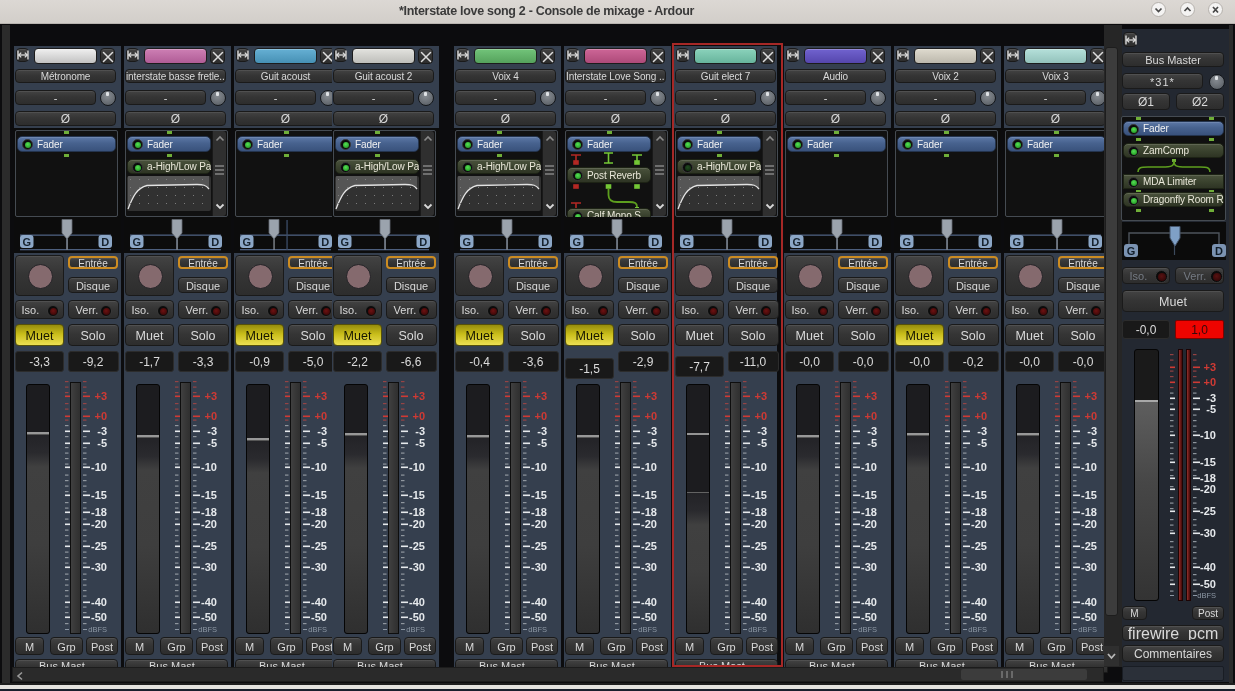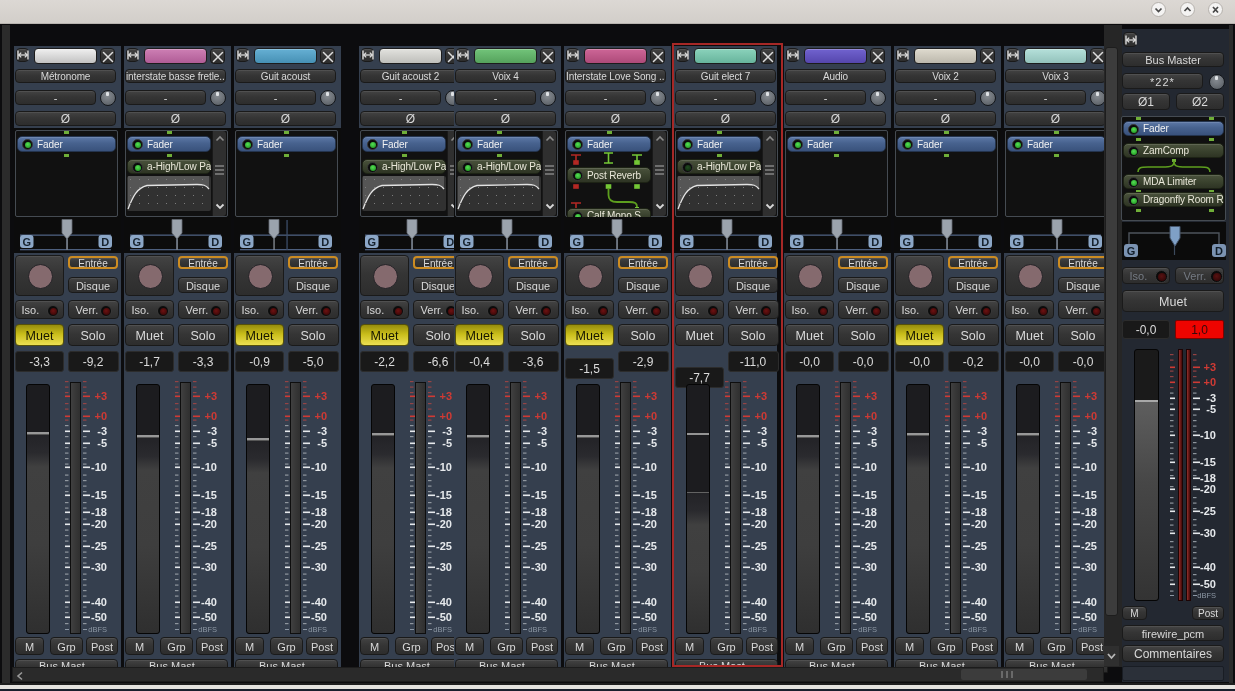--- a/index.html
+++ b/index.html
@@ -1,13 +1,14 @@
 <!DOCTYPE html>
 <html><head><meta charset="utf-8"><style>*{margin:0;padding:0;box-sizing:border-box}html,body{width:1235px;height:691px;overflow:hidden;background:#0c0c0e;font-family:"Liberation Sans",sans-serif}.abs{position:absolute}svg{display:block}.btn{background:linear-gradient(180deg,#434343,#353535 45%,#2d2d2d);border:1px solid #1a1a1a;border-radius:4px;box-shadow:inset 0 1px 0 rgba(255,255,255,.08);color:#d9d9d9}.txt{text-align:center;white-space:nowrap;overflow:hidden;color:#d9d9d9}.disp{background:#191919;border:1px solid #2c2c2c;border-radius:3px;text-align:center;font-size:12px;color:#dcdcdc}.strip{background:#353f4e}</style></head><body>
 <div class="abs" style="left:0;top:0;width:1235px;height:24px;background:linear-gradient(180deg,#dcd8d4,#d2cec9);border-bottom:1px solid #b8b4af">
+    <div class="abs" style="left:399px;top:4px;font-size:12.5px;font-weight:bold;color:#3a3a3a;letter-spacing:-0.3px">*Interstate love song 2 - Console de mixage - Ardour</div>
     <div class="abs" style="left:1151px;top:2px;width:15px;height:15px;border-radius:50%;background:#f4f3f2;border:1px solid #b5b1ac"></div>
     <svg class="abs" style="left:1151px;top:2px" width="15" height="15">
       <path d="M4.5,6.5 L7.5,9.5 L10.5,6.5" stroke="#474747" stroke-width="1.7" fill="none"></path>
     </svg>
     <div class="abs" style="left:1180px;top:2px;width:15px;height:15px;border-radius:50%;background:#f4f3f2;border:1px solid #b5b1ac"></div>
     <svg class="abs" style="left:1180px;top:2px" width="15" height="15">
       <path d="M4.5,9 L7.5,6 L10.5,9" stroke="#474747" stroke-width="1.7" fill="none"></path>
     </svg>
     <div class="abs" style="left:1208px;top:2px;width:15px;height:15px;border-radius:50%;background:#f4f3f2;border:1px solid #b5b1ac"></div>
     <svg class="abs" style="left:1208px;top:2px" width="15" height="15">
@@ -606,21 +607,21 @@
       <text x="45" y="245" text-anchor="end" font-family="Liberation Sans" font-size="11" font-weight="bold" fill="#e6e9ec">-50</text>
       <rect x="3" y="253" width="4" height="1" fill="#8c97a4"></rect>
       <rect x="21" y="253" width="4" height="1" fill="#8c97a4"></rect>
       <text x="45" y="256" text-anchor="end" font-family="Liberation Sans" font-size="7.5" fill="#8c97a4">dBFS</text>
     </svg>
     <div class="abs btn txt" style="left:1px;top:591px;width:29px;height:18px;line-height:18px;font-size:11px">M</div>
     <div class="abs btn txt" style="left:36px;top:591px;width:33px;height:18px;line-height:18px;font-size:11px">Grp</div>
     <div class="abs btn txt" style="left:72px;top:591px;width:32px;height:18px;line-height:18px;font-size:11px">Post</div>
     <div class="abs btn txt" style="left:1px;top:613px;width:103px;height:14px;line-height:13px;font-size:11px;border-radius:4px 4px 0 0">Bus Mast...</div>
   </div>
-<div class="abs strip" style="left:359px;top:46px;width:107px;height:621px">
+<div class="abs strip" style="left:332px;top:46px;width:107px;height:621px">
     <div class="abs btn" style="left:2px;top:2px;width:13px;height:14px">
       <div class="abs" style="left:0px;top:1px">
         <svg width="12" height="10" viewBox="0 0 12 10">
           <path d="M1,0.5 L1,9.5 M11,0.5 L11,9.5" stroke="#dcdcdc" stroke-width="1.4"></path>
           <path d="M1.5,5 L10.5,5" stroke="#dcdcdc" stroke-width="1.3"></path>
           <path d="M4.2,2.6 L1.8,5 L4.2,7.4 M7.8,2.6 L10.2,5 L7.8,7.4" stroke="#dcdcdc" stroke-width="1.3" fill="none"></path>
         </svg>
       </div>
     </div>
     <div class="abs" style="left:20px;top:2px;width:63px;height:16px;border-radius:4px;background:linear-gradient(180deg,#e2e2de,#bebeba);border:1px solid #1c1c1c;box-shadow:inset 0 1px 0 rgba(255,255,255,.25)"></div>
@@ -1428,21 +1429,21 @@
     <div class="abs btn txt" style="left:1px;top:254px;width:49px;height:19px;line-height:19px;font-size:11px">Iso.&nbsp;&nbsp;&nbsp;&nbsp;&nbsp;&nbsp;</div>
     <div class="abs" style="left:33px;top:259px;width:12px;height:12px;border-radius:50%;background:#0b0b0b;border:1px solid #3a3a3a">
       <div class="abs" style="left:2px;top:2px;width:7px;height:7px;border-radius:50%;background:radial-gradient(circle at 45% 40%,#6e1212,#3c0808 75%)"></div>
     </div>
     <div class="abs btn txt" style="left:53.5px;top:254px;width:51px;height:19px;line-height:19px;font-size:11px">Verr.&nbsp;&nbsp;&nbsp;&nbsp;</div>
     <div class="abs" style="left:86px;top:259px;width:12px;height:12px;border-radius:50%;background:#0b0b0b;border:1px solid #3a3a3a">
       <div class="abs" style="left:2px;top:2px;width:7px;height:7px;border-radius:50%;background:radial-gradient(circle at 45% 40%,#6e1212,#3c0808 75%)"></div>
     </div>
     <div class="abs btn txt" style="left:1px;top:278px;width:49px;height:22px;line-height:22px;font-size:12.5px">Muet</div>
     <div class="abs btn txt" style="left:53.5px;top:278px;width:51px;height:22px;line-height:22px;font-size:12.5px">Solo</div>
-    <div class="abs disp" style="left:1px;top:321px;width:49px;height:21px;line-height:21px">-7,7</div>
+    <div class="abs disp" style="left:1px;top:310px;width:49px;height:21px;line-height:21px">-7,7</div>
     <div class="abs disp" style="left:53.5px;top:305px;width:51px;height:21px;line-height:21px">-11,0</div>
     <div class="abs" style="left:12px;top:338px;width:24px;height:250px;background:#1c1c1f;border:1px solid #050505;border-radius:3px"></div>
     <div class="abs" style="left:13px;top:387px;width:22px;height:2px;background:#949494"></div>
     <div class="abs" style="left:13px;top:446px;width:22px;height:141px;background:linear-gradient(180deg,#232327 0px,#2a2a2e 18px,#404040 32px,#3e3e3e 55%,#2f2f2f 100%);border-radius:0 0 3px 3px;border-top:1px solid #636363"></div>
     <div class="abs" style="left:56px;top:336px;width:11px;height:252px;background:linear-gradient(90deg,#404040,#373737 50%,#2f2f2f);border:1px solid #0e0e0e"></div>
     <svg class="abs" style="left:48px;top:330px" width="52" height="260">
       <rect x="3" y="5.0" width="3.5" height="1.2" fill="#a04545" opacity="0.9"></rect>
       <rect x="21" y="5.0" width="3.5" height="1.2" fill="#a04545" opacity="0.9"></rect>
       <rect x="3" y="10.5" width="3.5" height="1.2" fill="#a04545" opacity="0.9"></rect>
       <rect x="21" y="10.5" width="3.5" height="1.2" fill="#a04545" opacity="0.9"></rect>
@@ -2098,21 +2099,21 @@
     <div class="abs btn" style="left:1px;top:3px;width:14px;height:15px">
       <div class="abs" style="left:1px;top:2px">
         <svg width="12" height="10" viewBox="0 0 12 10">
           <path d="M1,0.5 L1,9.5 M11,0.5 L11,9.5" stroke="#dcdcdc" stroke-width="1.4"></path>
           <path d="M1.5,5 L10.5,5" stroke="#dcdcdc" stroke-width="1.3"></path>
           <path d="M4.2,2.6 L1.8,5 L4.2,7.4 M7.8,2.6 L10.2,5 L7.8,7.4" stroke="#dcdcdc" stroke-width="1.3" fill="none"></path>
         </svg>
       </div>
     </div>
     <div class="abs btn txt" style="left:0px;top:23px;width:102px;height:15px;line-height:15px;font-size:11px">Bus Master</div>
-    <div class="abs btn txt" style="left:0px;top:44px;width:81px;height:16px;line-height:16px;font-size:11px;letter-spacing:1px">*22*</div>
+    <div class="abs btn txt" style="left:0px;top:44px;width:81px;height:16px;line-height:16px;font-size:11px;letter-spacing:1px">*31*</div>
     <div class="abs" style="left:87px;top:45px;width:16px;height:16px;border-radius:50%;background:radial-gradient(circle at 45% 35%,#878c92,#6b7076 55%,#51575d 100%);border:1.5px solid #14171b;box-sizing:border-box">
       <div class="abs" style="left:5px;top:1px;width:3px;height:4px;background:#dfe2e5;border-radius:1px"></div>
     </div>
     <div class="abs btn txt" style="left:0px;top:64px;width:48px;height:17px;line-height:17px;font-size:12px">Ø1</div>
     <div class="abs btn txt" style="left:54px;top:64px;width:48px;height:17px;line-height:17px;font-size:12px">Ø2</div>
     <div class="abs" style="left:-1px;top:87px;width:105px;height:105px;border:1px solid #454b52;border-radius:2px;background:#101010"></div>
     <div class="abs" style="left:14px;top:88px;width:5px;height:3px;background:#6fae38"></div>
     <div class="abs" style="left:87px;top:88px;width:5px;height:3px;background:#6fae38"></div>
     <div class="abs" style="left:1px;top:92px;width:101px;height:15px;background:linear-gradient(180deg,#5c78a6 0%,#47628e 45%,#39527c 100%);border:1px solid #24344e;border-radius:5px;box-shadow:inset 0 1px 0 rgba(255,255,255,.12)">
       <div class="abs" style="left:4px;top:2px;width:11px;height:11px;border-radius:50%;background:#0b0b0b;border:1px solid #3a3a3a">
@@ -2125,21 +2126,21 @@
     <div class="abs" style="left:1px;top:114px;width:101px;height:15px;background:linear-gradient(180deg,#4a523c 0%,#39412d 55%,#2e3424 100%);border:1px solid #1d2315;border-radius:5px;box-shadow:inset 0 1px 0 rgba(255,255,255,.12)">
       <div class="abs" style="left:4px;top:2px;width:11px;height:11px;border-radius:50%;background:#0b0b0b;border:1px solid #3a3a3a">
         <div class="abs" style="left:2px;top:2px;width:6px;height:6px;border-radius:50%;background:radial-gradient(circle at 45% 38%,#55dd55,#2aa42a 70%)"></div>
       </div>
       <div class="abs" style="left:19px;top:0;width:81px;height:15px;line-height:14px;font-size:10px;letter-spacing:-0.1px;color:#eae8da;white-space:nowrap;overflow:hidden">ZamComp</div>
     </div>
     <div class="abs" style="left:50px;top:130px;width:4px;height:3px;background:#6fae38"></div>
     <svg class="abs" style="left:0;top:131px" width="104" height="14">
       <path d="M52,1 C52,6 50,7 40,7 L26,7 C18,7 16,8 16,12 M52,1 C52,6 54,7 64,7 L78,7 C86,7 88,8 88,12" stroke="#5d9e1e" stroke-width="1.6" fill="none"></path>
     </svg>
-    <div class="abs" style="left:1px;top:145px;width:101px;height:15px;background:linear-gradient(180deg,#4a523c 0%,#39412d 55%,#2e3424 100%);border:1px solid #1d2315;border-radius:5px;box-shadow:inset 0 1px 0 rgba(255,255,255,.12)">
+    <div class="abs" style="left:1px;top:145px;width:101px;height:15px;background:linear-gradient(180deg,#4a523c 0%,#39412d 55%,#2e3424 100%);border:1px solid #1d2315;border-radius:0;box-shadow:inset 0 1px 0 rgba(255,255,255,.12)">
       <div class="abs" style="left:4px;top:2px;width:11px;height:11px;border-radius:50%;background:#0b0b0b;border:1px solid #3a3a3a">
         <div class="abs" style="left:2px;top:2px;width:6px;height:6px;border-radius:50%;background:radial-gradient(circle at 45% 38%,#55dd55,#2aa42a 70%)"></div>
       </div>
       <div class="abs" style="left:19px;top:0;width:81px;height:15px;line-height:14px;font-size:10px;letter-spacing:-0.1px;color:#eae8da;white-space:nowrap;overflow:hidden">MDA Limiter</div>
     </div>
     <div class="abs" style="left:14px;top:161px;width:5px;height:3px;background:#6fae38"></div>
     <div class="abs" style="left:87px;top:161px;width:5px;height:3px;background:#6fae38"></div>
     <div class="abs" style="left:1px;top:163px;width:101px;height:15px;background:linear-gradient(180deg,#4a523c 0%,#39412d 55%,#2e3424 100%);border:1px solid #1d2315;border-radius:5px;box-shadow:inset 0 1px 0 rgba(255,255,255,.12)">
       <div class="abs" style="left:4px;top:2px;width:11px;height:11px;border-radius:50%;background:#0b0b0b;border:1px solid #3a3a3a">
         <div class="abs" style="left:2px;top:2px;width:6px;height:6px;border-radius:50%;background:radial-gradient(circle at 45% 38%,#55dd55,#2aa42a 70%)"></div>
@@ -2274,21 +2275,21 @@
       <text x="48" y="222" text-anchor="end" font-family="Liberation Sans" font-size="11" font-weight="bold" fill="#e6e9ec">-40</text>
       <rect x="2" y="234.5" width="5" height="1.6" fill="#e6e9ec"></rect>
       <rect x="25" y="234.5" width="7" height="1.6" fill="#e6e9ec"></rect>
       <text x="48" y="239" text-anchor="end" font-family="Liberation Sans" font-size="11" font-weight="bold" fill="#e6e9ec">-50</text>
       <rect x="2" y="246" width="4" height="1" fill="#8c97a4"></rect>
       <rect x="25" y="246" width="4" height="1" fill="#8c97a4"></rect>
       <text x="48" y="249" text-anchor="end" font-family="Liberation Sans" font-size="7.5" fill="#8c97a4">dBFS</text>
     </svg>
     <div class="abs btn txt" style="left:0px;top:577px;width:25px;height:14px;line-height:14px;font-size:10px">M</div>
     <div class="abs btn txt" style="left:70px;top:577px;width:32px;height:14px;line-height:14px;font-size:10px">Post</div>
-    <div class="abs btn txt" style="left:0px;top:596px;width:102px;height:16px;line-height:16px;font-size:11px">firewire_pcm</div>
+    <div class="abs btn txt" style="left:0px;top:596px;width:102px;height:16px;line-height:16px;font-size:16px">firewire_pcm</div>
     <div class="abs btn txt" style="left:0px;top:616px;width:102px;height:17px;line-height:17px;font-size:12px">Commentaires</div>
     <div class="abs" style="left:0px;top:637px;width:102px;height:15px;background:#2b3039;border:1px solid #191d24;border-radius:2px"></div>
   </div>
 <div class="abs" style="left:12px;top:667px;width:1092px;height:15px;background:#2a2a2a;border:1px solid #1c1c1c">
     <svg class="abs" style="left:2px;top:3px" width="10" height="10">
       <path d="M7,1.5 L3,5 L7,8.5" stroke="#9a9a9a" stroke-width="1.6" fill="none"></path>
     </svg>
     <div class="abs" style="left:948px;top:1px;width:126px;height:11px;background:#3c3c3c;border-radius:2px">
       <div class="abs" style="left:40px;top:2px;width:2px;height:7px;background:#6a6a6a"></div>
       <div class="abs" style="left:45px;top:2px;width:2px;height:7px;background:#6a6a6a"></div>

